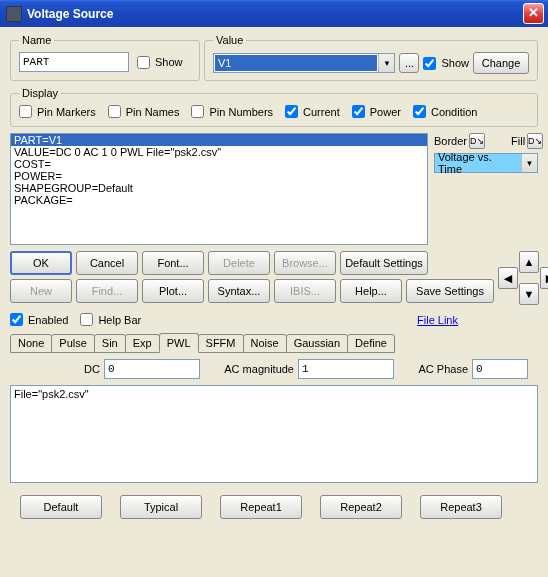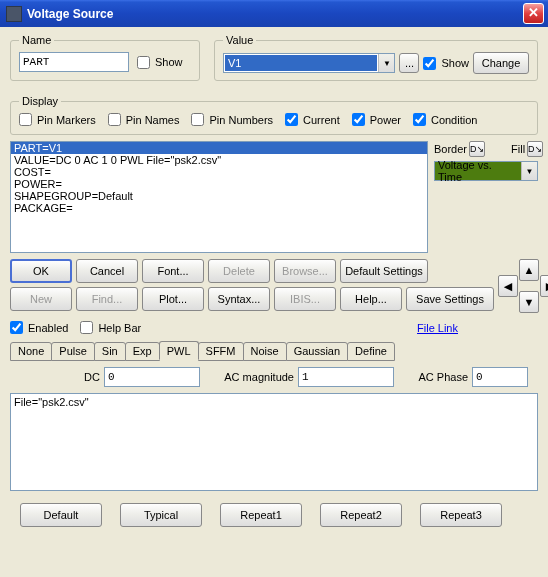--- a/index.html
+++ b/index.html
@@ -49,21 +49,21 @@
   fieldset {
     border: 1px solid #c0c0b0;
     border-radius: 3px;
     padding: 4px 8px 6px 8px;
     margin: 0;
   }
   legend {
     padding: 0 3px;
     font-size: 11px;
   }
-  .row1 { display: flex; gap: 14px; margin-bottom: 14px; }
+  .row1 { display: flex; gap: 4px; margin-bottom: 6px; }
   .row1 .name-box { width: 190px; }
   .row1 .value-box { flex: 1; }
   input[type="text"] {
     font-family: Liberation Mono, monospace;
     font-size: 11px;
     border: 1px solid #7f9db9;
     padding: 2px 3px;
     height: 20px;
     background: #fff;
   }
@@ -125,21 +125,21 @@
     font-size: 11px;
     overflow: hidden;
   }
   .listing .line { padding: 0 3px; white-space: pre; }
   .listing .line.selected { background: #316ac5; color: #fff; }
   .side-col { width: 104px; display: flex; flex-direction: column; gap: 4px; }
   .side-top { display: flex; gap: 20px; }
   .side-top .lbl-btn { display:flex; align-items:center; gap:2px; font-size:11px;}
   .small-icon { width:16px;height:16px;border:1px solid #888;background:linear-gradient(#fff,#ddd);border-radius:2px;display:flex;align-items:center;justify-content:center;font-size:9px;}
   .dropdown-full {
-    height: 20px; border: 1px solid #7f9db9; background: #4d7c0f;
+    height: 20px; border: 1px solid #7f9db9; background: #7dd3fc;
     display: flex; align-items: center;
   }
   .dropdown-full span { flex:1; padding: 0 3px; }
   .btn-grid { margin-top: 6px; }
   .btn-row { display: flex; gap: 4px; margin-bottom: 4px; align-items: center;}
   .btn-row .btn { width: 62px; height: 24px; }
   .btn-row .btn.wide { width: 88px; }
   .arrows {
     position: relative;
     width: 62px; height: 54px;

